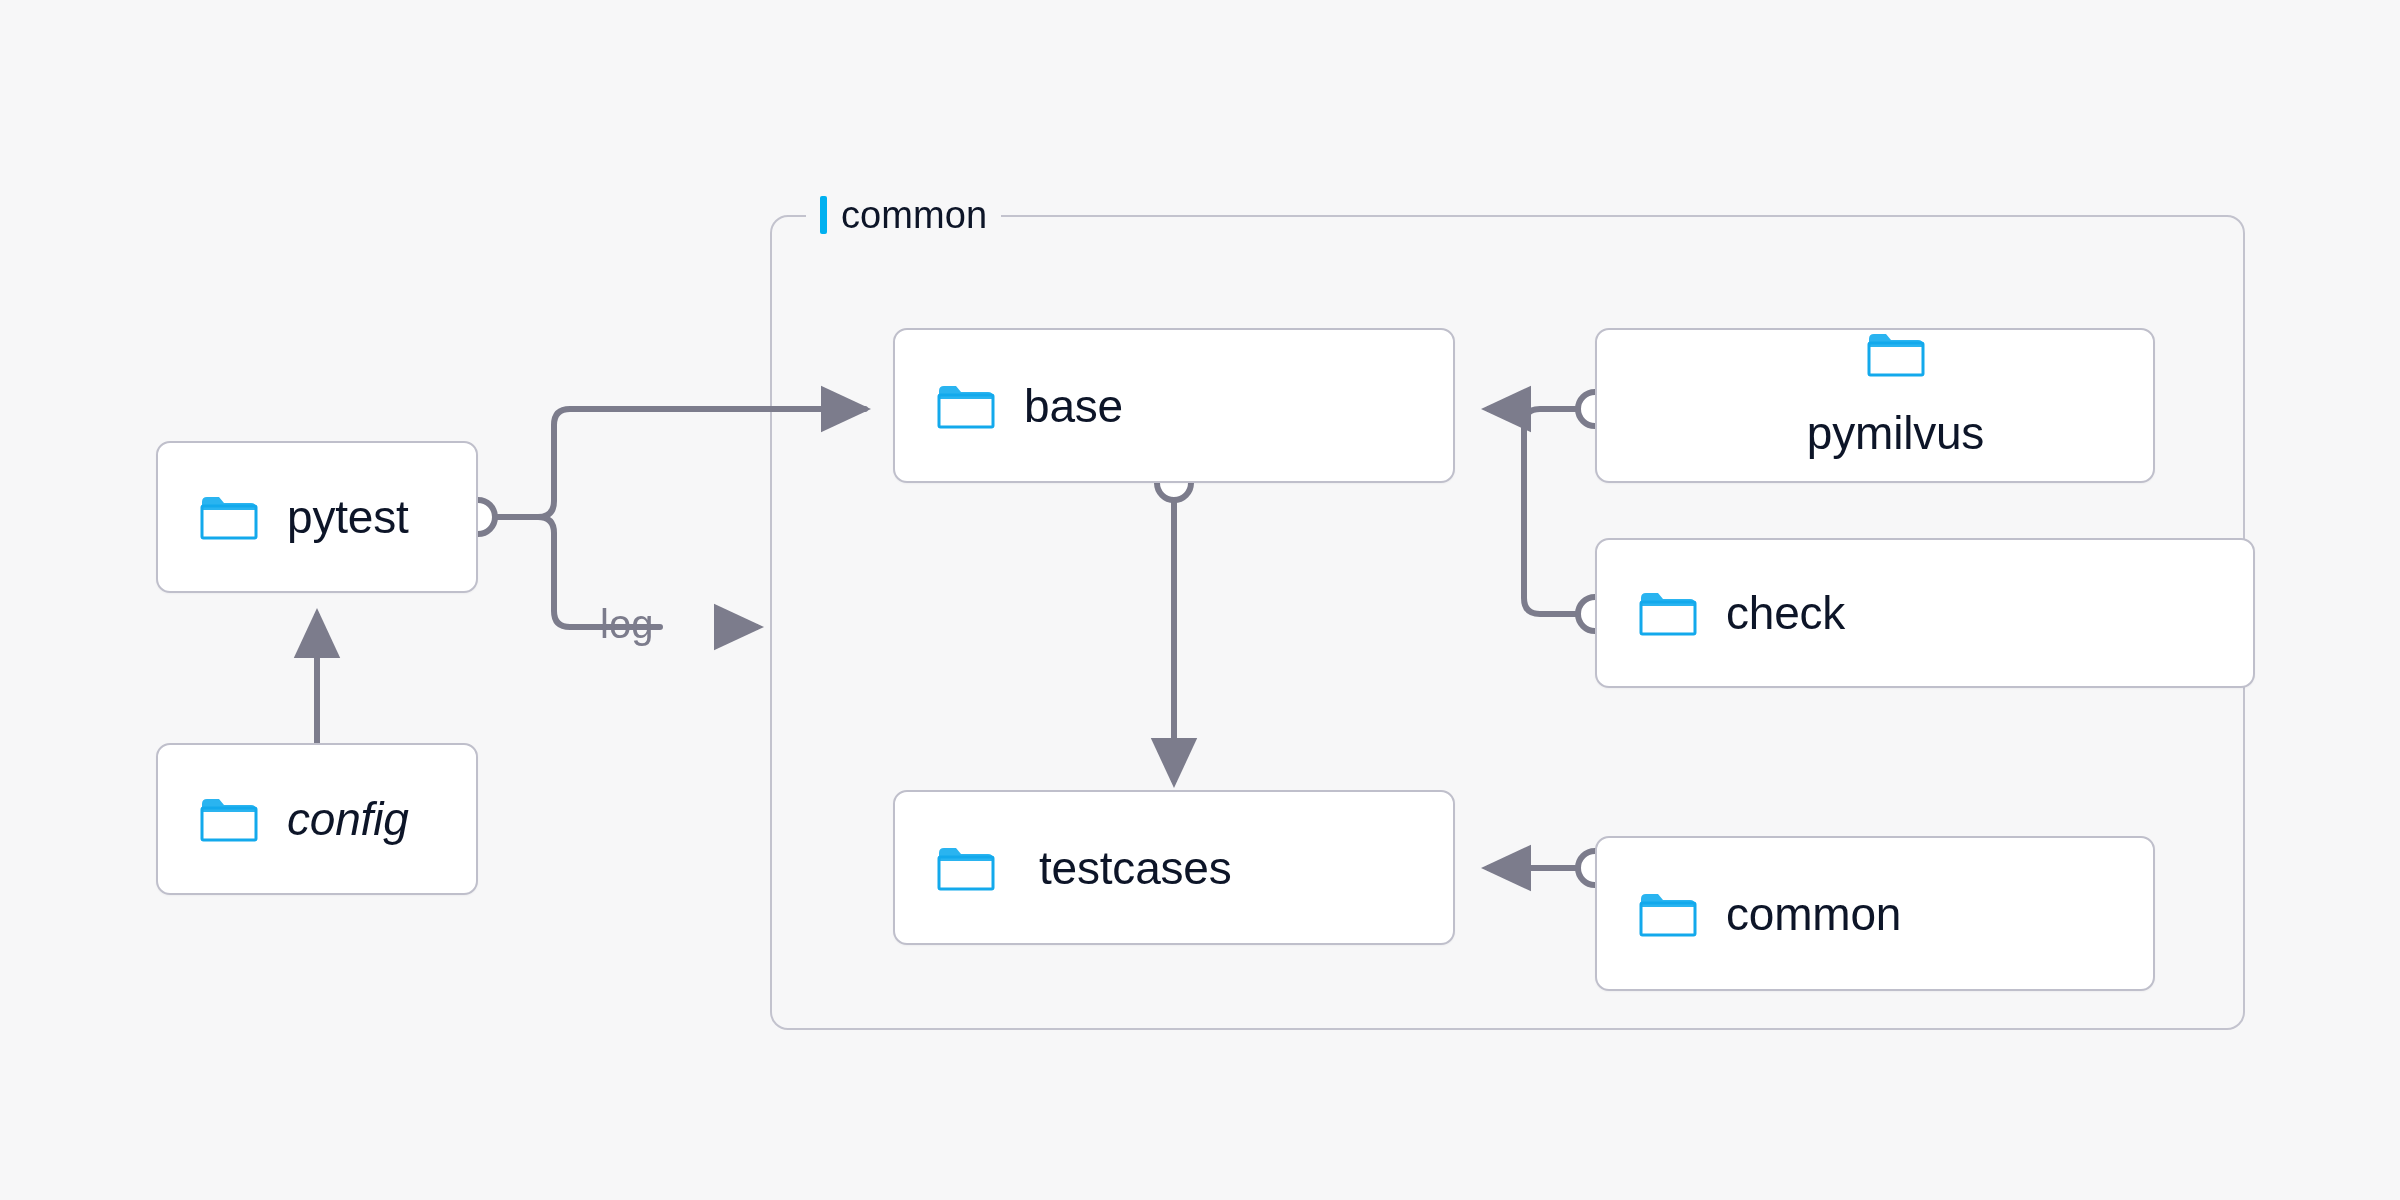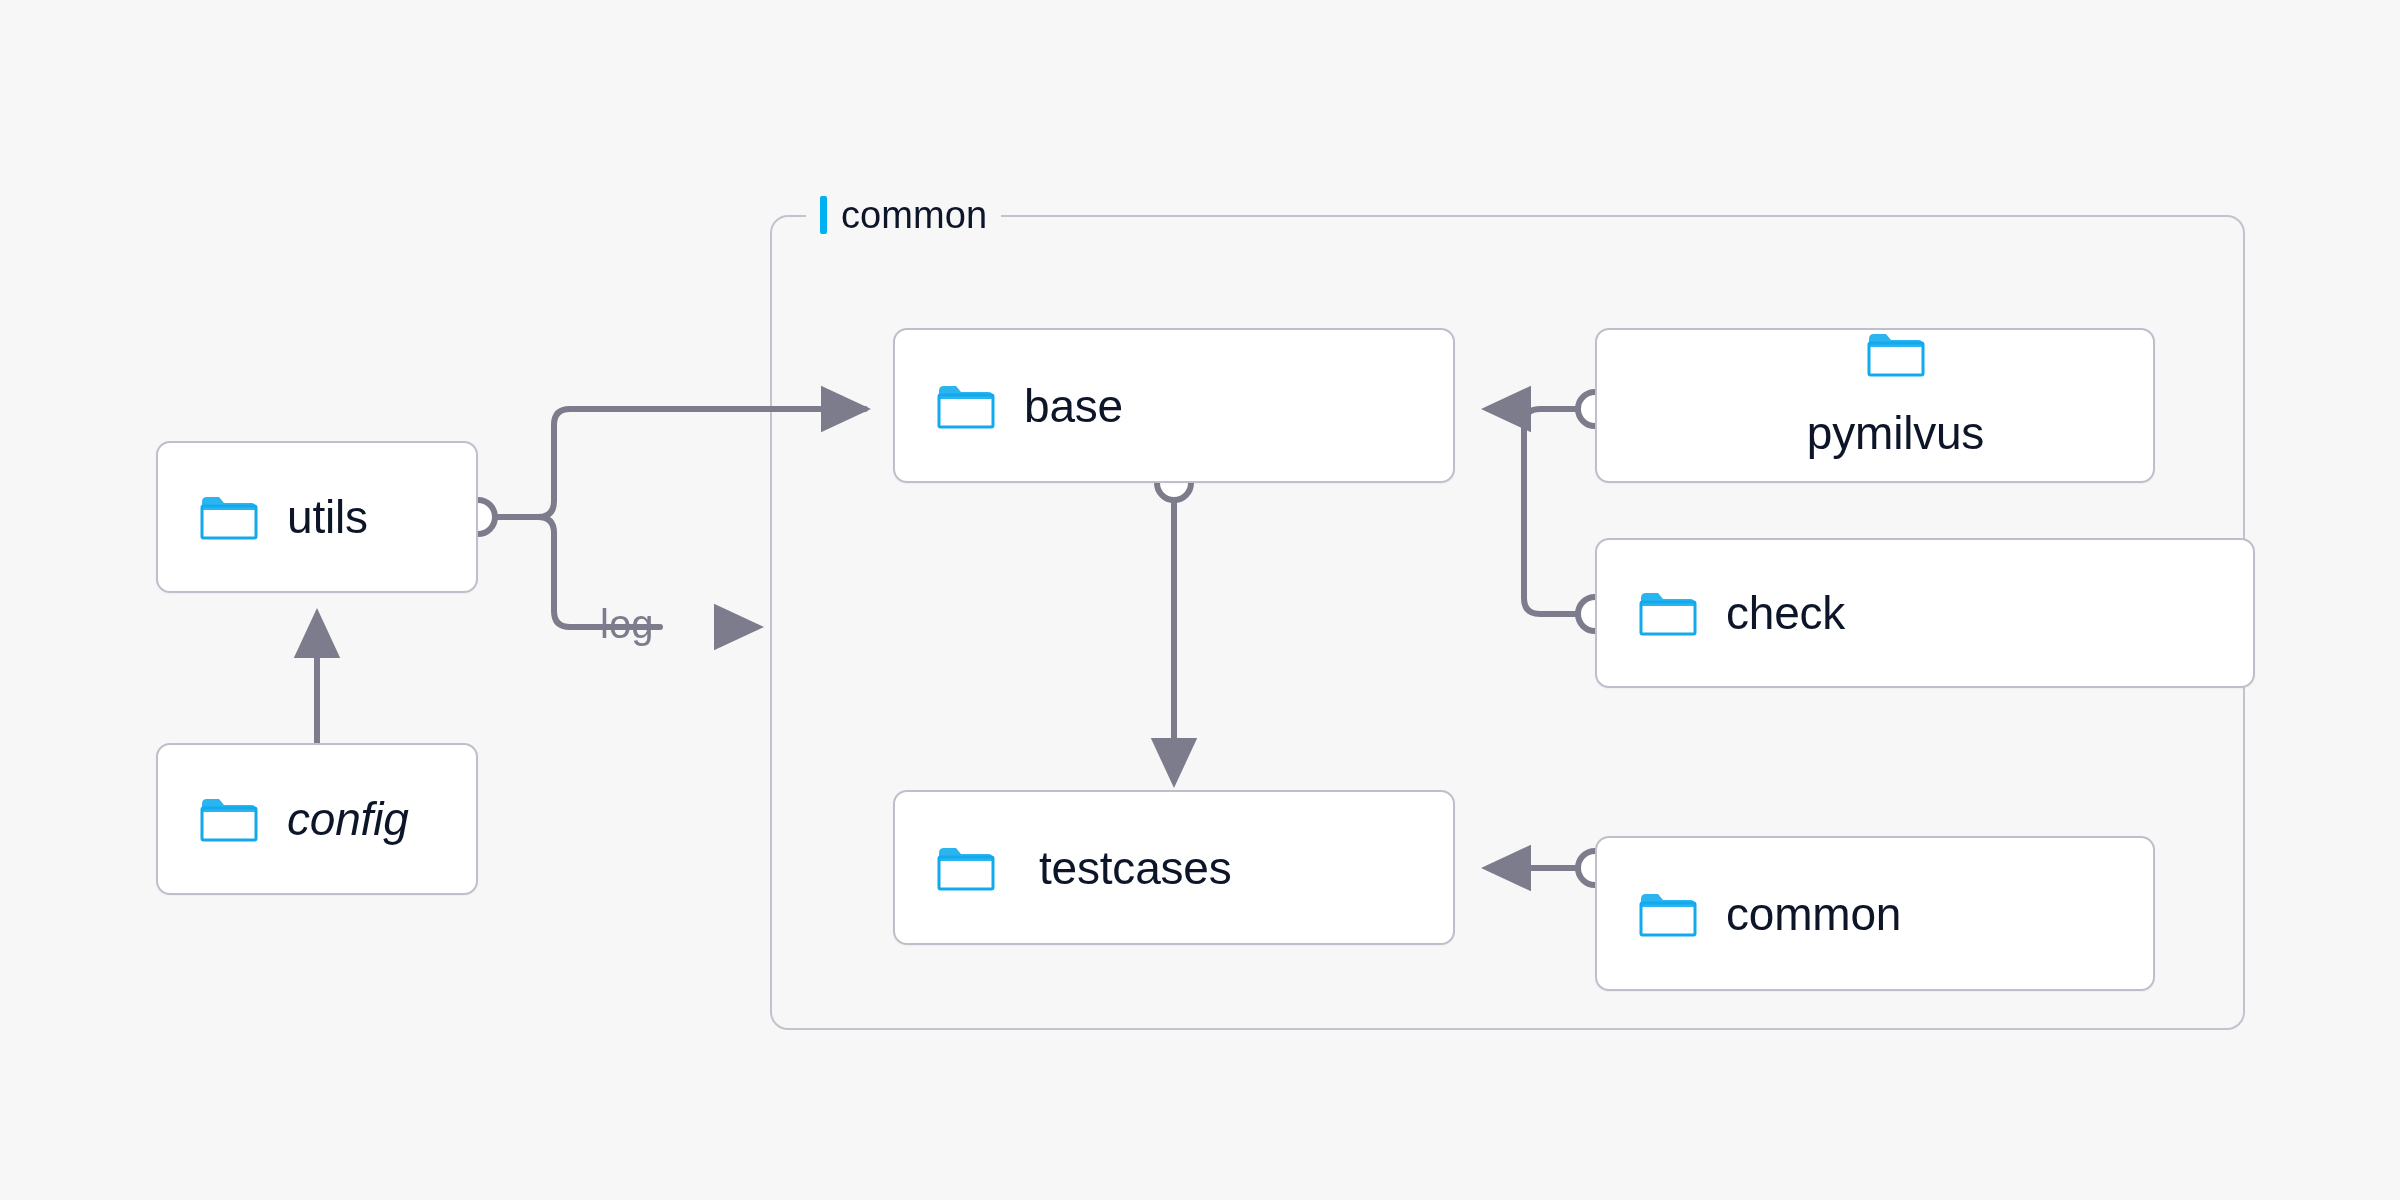--- a/index.html
+++ b/index.html
@@ -143,21 +143,21 @@
   </svg>
 
   <div class="edge-label" id="log-label" style="left: 600px; top: 602px;">log</div>
 
   <div id="node-layer">
       <div class="node" style="left: 156px; top: 441px; width: 322px; height: 152px;">
         <svg class="folder-icon" viewBox="0 0 60 48">
           <path d="M3 9 Q3 4 8 4 L20 4 L25 10 L52 10 Q57 10 57 15 L57 17 L3 17 Z" fill="#2ab4f0"></path>
           <rect x="3" y="13" width="54" height="32" rx="1.5" fill="url(#folderGrad)" stroke="#13a9ec" stroke-width="3"></rect>
         </svg>
-        <span class="node-label">utils</span>
+        <span class="node-label">pytest</span>
       </div>
       <div class="node" style="left: 156px; top: 743px; width: 322px; height: 152px; font-style: italic;">
         <svg class="folder-icon" viewBox="0 0 60 48">
           <path d="M3 9 Q3 4 8 4 L20 4 L25 10 L52 10 Q57 10 57 15 L57 17 L3 17 Z" fill="#2ab4f0"></path>
           <rect x="3" y="13" width="54" height="32" rx="1.5" fill="url(#folderGrad)" stroke="#13a9ec" stroke-width="3"></rect>
         </svg>
         <span class="node-label">config</span>
       </div>
       <div class="node" style="left: 893px; top: 328px; width: 562px; height: 155px;">
         <svg class="folder-icon" viewBox="0 0 60 48">

